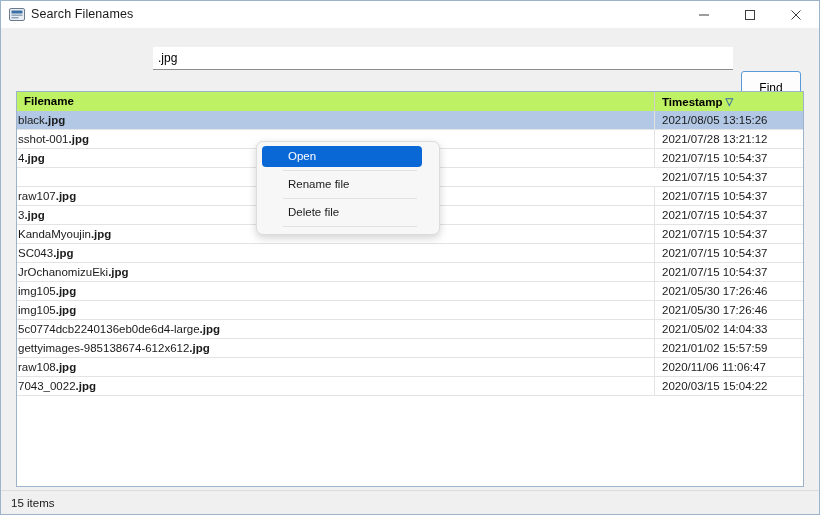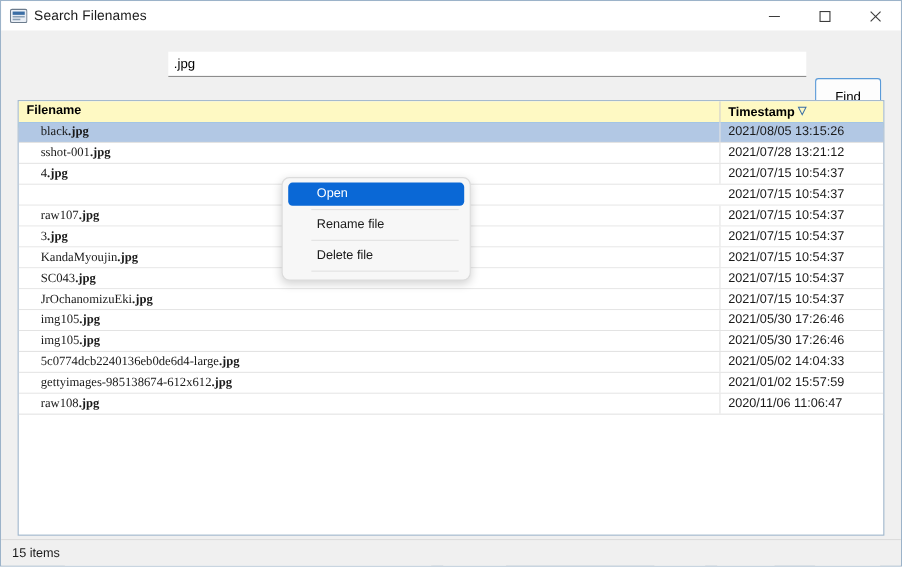--- a/index.html
+++ b/index.html
@@ -116,21 +116,21 @@
     position: absolute; left: 15px; top: 63px;
     width: 788px; height: 396px;
     box-sizing: border-box;
     border: 1px solid #9cb3c9;
     background: #ffffff;
     overflow: hidden;
   }
   #list-header {
     position: absolute; left: 0; top: 0;
     width: 786px; height: 19px;
-    background: #fef9c3;
+    background: #bef264;
     border-bottom: 5px solid #0ea5e9;
   }
   .hcell {
     position: absolute; top: 0; height: 19px;
     line-height: 19px;
     font-size: 11.5px;
     font-weight: bold;
     color: #000;
     padding-left: 7px;
     box-sizing: border-box;
@@ -154,27 +154,26 @@
     height: 18px;
     border-bottom: 1px solid #e3e3e3;
     background: #ffffff;
   }
   .row.sel { background: #b2c8e4; }
   .cell-name {
     position: absolute; left: 0; top: 0;
     width: 638px; height: 18px;
     line-height: 18px;
     font-size: 11.5px;
-    padding-left: 20px;
+    padding-left: 1px;
     box-sizing: border-box;
     white-space: nowrap;
     overflow: hidden;
     color: #1a1a1a;
     border-right: 1px solid #e3e3e3;
-    font-family: Liberation Serif, serif;
   }
   .cell-name b { font-weight: bold; }
   .cell-time {
     position: absolute; left: 638px; top: 0;
     width: 148px; height: 34px;
     line-height: 18px;
     font-size: 11.5px;
     padding-left: 7px;
     box-sizing: border-box;
     white-space: nowrap;
@@ -183,23 +182,22 @@
 
   
   #context-menu {
     position: absolute;
     left: 255px; top: 113px;
     width: 170px;
     background: #f7f7f7;
     border: 1px solid #dcdcdc;
     border-radius: 7px;
     box-shadow: 0 3px 9px rgba(0,0,0,0.18);
-    padding: 4px 0 4px 0;
+    padding: 4px 12px 4px 0;
     z-index: 40;
-    margin-top: 20px;
   }
   .mi {
     position: relative;
     height: 21px;
     line-height: 21px;
     margin: 0 5px;
     padding-left: 26px;
     font-size: 11.5px;
     color: #1a1a1a;
     border-radius: 4px;
@@ -377,20 +375,24 @@
             <div class="cell-time">2021/05/02 14:04:33</div>
           </div>
           <div class="row">
             <div class="cell-name"><span>gettyimages-985138674-612x612</span><b>.jpg</b></div>
             <div class="cell-time">2021/01/02 15:57:59</div>
           </div>
           <div class="row">
             <div class="cell-name"><span>raw108</span><b>.jpg</b></div>
             <div class="cell-time">2020/11/06 11:06:47</div>
           </div>
+          <div class="row">
+            <div class="cell-name"><span>7043_0022</span><b>.jpg</b></div>
+            <div class="cell-time">2020/03/15 15:04:22</div>
+          </div>
         </div>
     </div>
 
     <div id="context-menu">
         <div class="mi active">Open</div>
         <div class="msep"></div>
         <div class="mi">Rename file</div>
         <div class="msep"></div>
         <div class="mi">Delete file</div>
         <div class="msep"></div>

